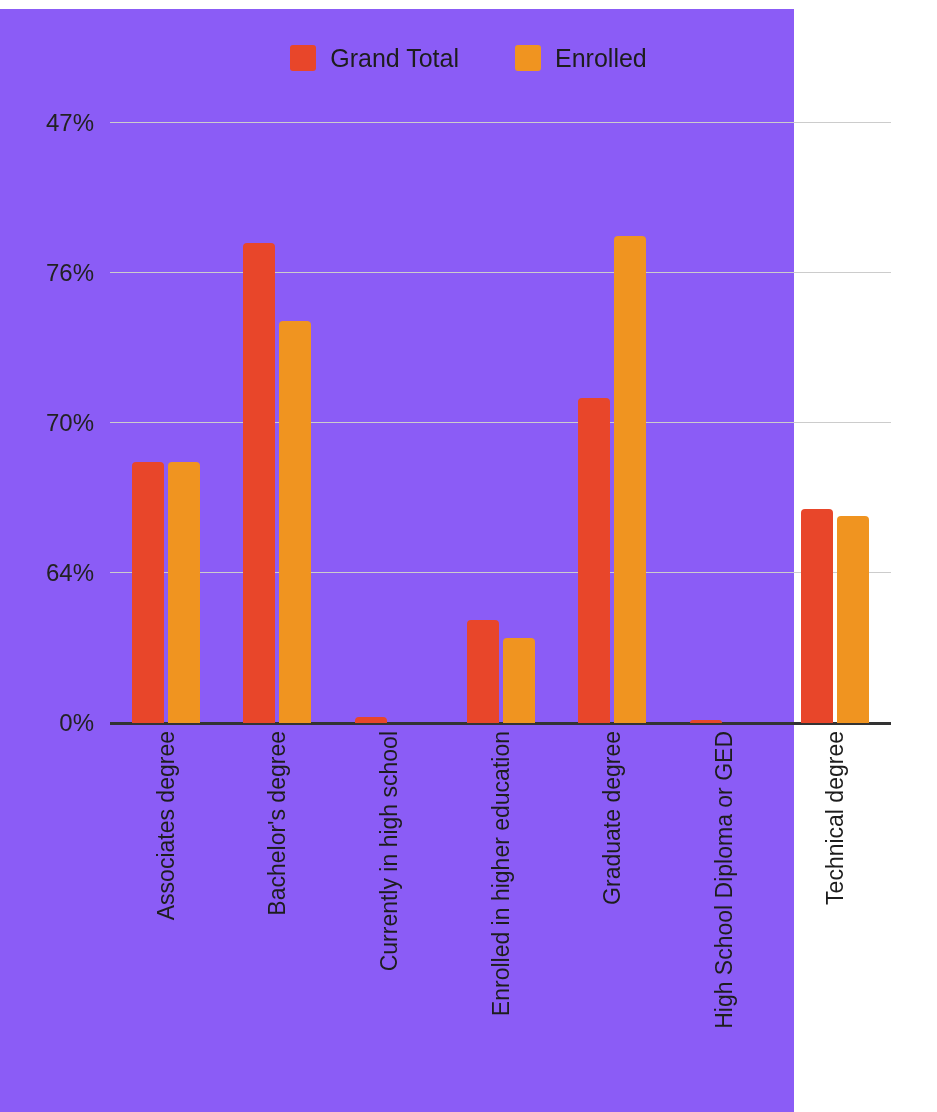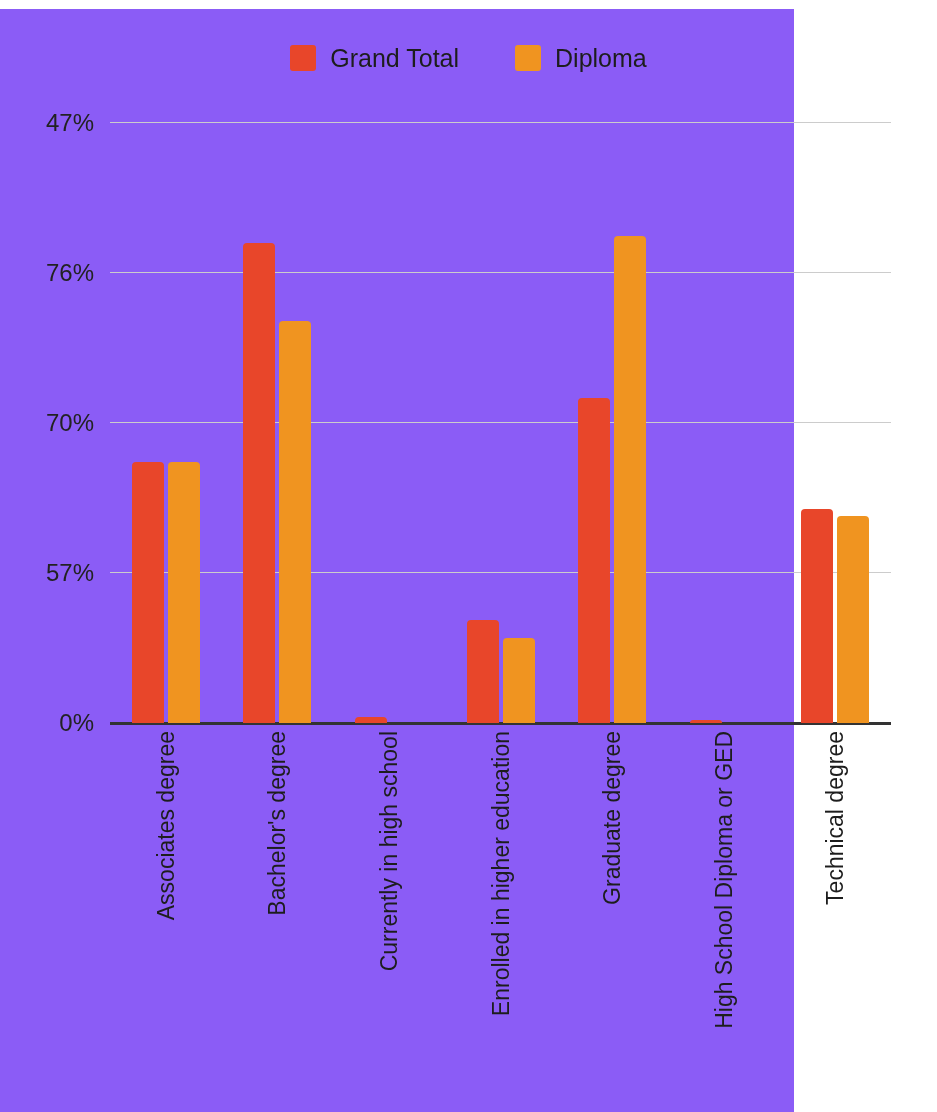--- a/index.html
+++ b/index.html
@@ -142,34 +142,34 @@
 
 <div id="chart-root">
 
   <div class="legend">
     <div class="legend-item">
       <span class="legend-swatch" style="background: rgb(232, 70, 42);"></span>
       <span class="legend-label">Grand Total</span>
     </div>
     <div class="legend-item">
       <span class="legend-swatch" style="background: rgb(240, 148, 32);"></span>
-      <span class="legend-label">Diploma</span>
+      <span class="legend-label">Enrolled</span>
     </div>
   </div>
 
   <div class="plot">
     <div id="gridlines">
         <div class="gridline" style="bottom: 150px;"></div>
         <div class="gridline" style="bottom: 300px;"></div>
         <div class="gridline" style="bottom: 450px;"></div>
         <div class="gridline" style="bottom: 600px;"></div>
       </div>
     <div id="yticks">
         <div class="ytick" style="bottom: 0px; top: auto; transform: translateY(50%);">0%</div>
-        <div class="ytick" style="bottom: 150px; top: auto; transform: translateY(50%);">57%</div>
+        <div class="ytick" style="bottom: 150px; top: auto; transform: translateY(50%);">64%</div>
         <div class="ytick" style="bottom: 300px; top: auto; transform: translateY(50%);">70%</div>
         <div class="ytick" style="bottom: 450px; top: auto; transform: translateY(50%);">76%</div>
         <div class="ytick" style="bottom: 600px; top: auto; transform: translateY(50%);">47%</div>
       </div>
     <div class="axis-baseline"></div>
     <div class="groups" id="groups">
         <div class="group">
           <div class="bar series-0" title="Grand Total — Associates degree: 17.4%" style="height: 261px; background: rgb(232, 70, 42);"></div>
           <div class="bar series-1" title="Hugoton — Associates degree: 17.4%" style="height: 261px; background: rgb(240, 148, 32);"></div>
         </div>

